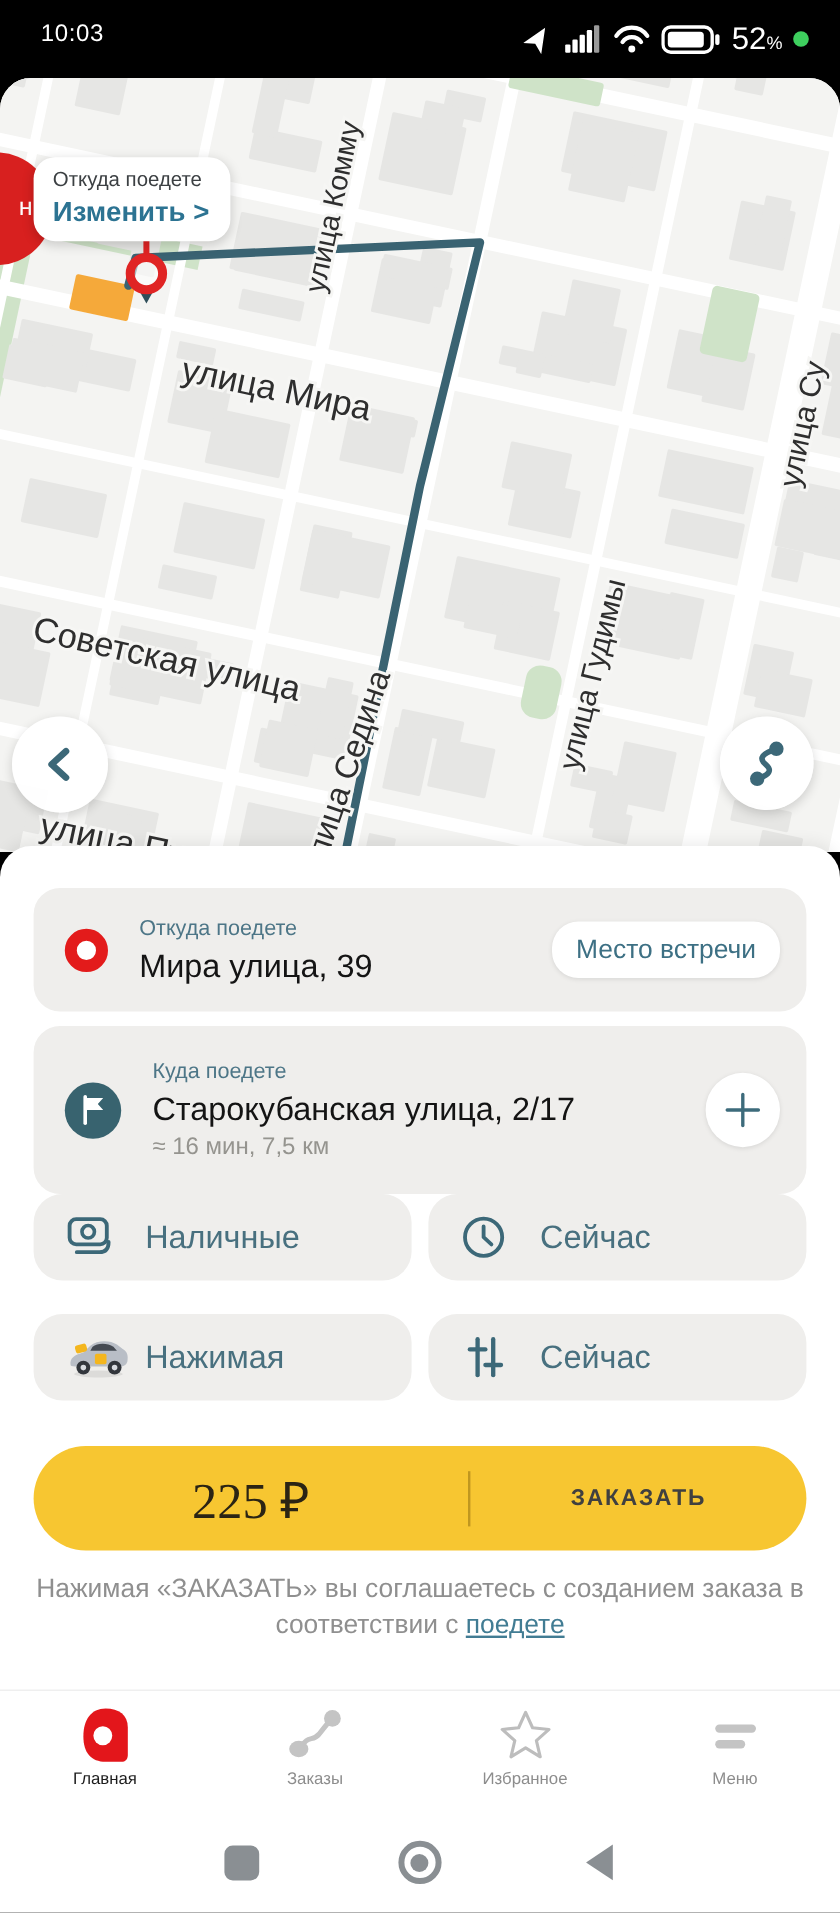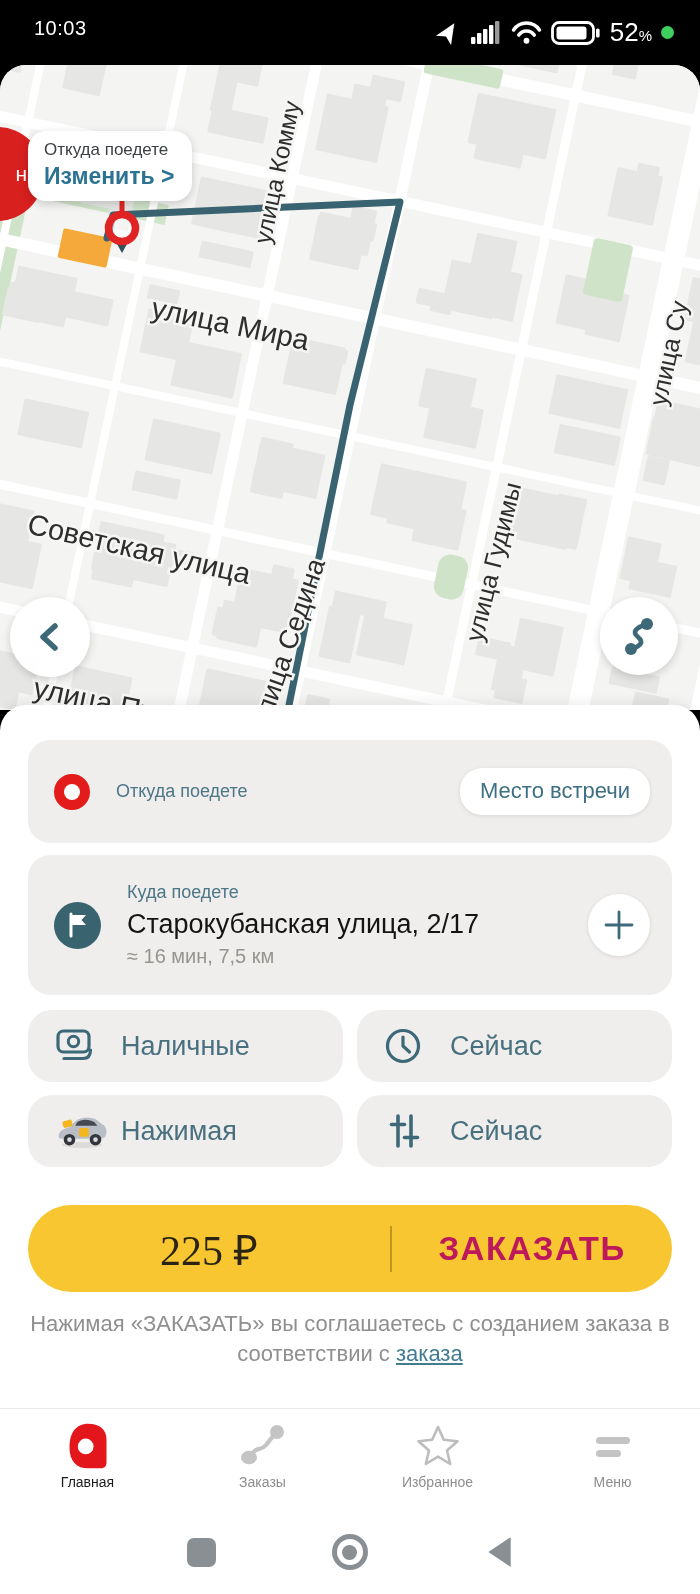--- a/index.html
+++ b/index.html
@@ -48,30 +48,30 @@
   .card-texts{ margin-left:26px; }
   .card-label{ font-size:18px; color:#4d7687; }
   .card-address{ font-size:27px; color:#141414; margin-top:6px; }
   .card-eta{ font-size:20px; color:#95948f; margin-top:5px; }
   .meeting-btn{ margin-left:auto; background:#fff; border-radius:22px; padding:9px 20px; text-align:center;
     font-size:22px; line-height:1.3; color:#3d7084; box-shadow:0 1px 4px rgba(0,0,0,.10); }
   .plus-btn{ margin-left:auto; width:62px; height:62px; border-radius:50%; background:#fff; flex:0 0 auto;
     box-shadow:0 1px 4px rgba(0,0,0,.10); display:flex; align-items:center; justify-content:center; }
 
   .opt-row{ position:absolute; left:28px; width:644px; height:72px; display:flex; gap:14px; }
-  .opt-row.r1{ top:305px; } .opt-row.r2{ top:390px; }
+  .opt-row.r1{ top:290px; } .opt-row.r2{ top:390px; }
   .pill{ flex:1; background:#efeeec; border-radius:24px; display:flex; align-items:center; padding-left:27px; }
   .pill .icon-box{ width:54px; display:flex; align-items:center; justify-content:flex-start; }
   .pill .pill-label{ font-size:27px; color:#48707f; margin-left:12px; }
 
   .order-btn{ position:absolute; left:28px; top:500px; width:644px; height:87px; background:#f7c631;
     border-radius:44px; display:flex; align-items:center; }
   .order-price{ width:362px; text-align:center; font-size:42px; color:#2b2414;font-family:Liberation Serif, serif; }
   .order-sep{ width:2px; height:46px; background:rgba(90,64,0,.35); }
-  .order-label{ flex:1; text-align:center; font-size:33px; font-weight:700; letter-spacing:1.5px; color:#be185d; }
+  .order-label{ flex:1; text-align:center; font-size:19px; font-weight:700; letter-spacing:1.5px; color:#404040; }
 
   .disclaimer{ position:absolute; left:30px; top:604px; width:640px; text-align:center;
     font-size:22px; line-height:1.35; color:#8f8f8f; }
   .disclaimer .offer-link{ color:#417c93; text-decoration:underline; }
 
   
   .tabbar{ position:absolute; left:0; top:1408px; width:700px; height:102px; background:#fff;
     border-top:1px solid #ebebeb; display:flex; }
   .tab{ flex:1; display:flex; flex-direction:column; align-items:center; justify-content:flex-start; padding-top:12px; }
   .tab .tab-icon{ height:50px; display:flex; align-items:center; justify-content:center; }
@@ -371,20 +371,21 @@
       </svg>
     </div>
   </div>
 
   <div class="sheet">
 
     <div class="card from-card">
       <div class="ring-icon"></div>
       <div class="card-texts">
         <div class="card-label">Откуда поедете</div>
+        <div class="card-address">Мира улица, 39</div>
       </div>
       <div class="meeting-btn">Место встречи</div>
     </div>
 
     <div class="card to-card">
       <div class="flag-icon">
         <svg width="22" height="26" viewBox="0 0 22 26">
           <line x1="4" y1="2" x2="4" y2="24" stroke="#fff" stroke-width="3" stroke-linecap="round"></line>
           <path d="M4 3 H19 L14.5 8 L19 13 H4 Z" fill="#fff"></path>
         </svg>
@@ -458,21 +459,21 @@
 
     <div class="order-btn">
       <div class="order-price">225 ₽</div>
       <div class="order-sep"></div>
       <div class="order-label">ЗАКАЗАТЬ</div>
     </div>
 
     <div class="disclaimer">
       <span>Нажимая «ЗАКАЗАТЬ» вы соглашаетесь с созданием заказа в</span><br>
       <span>соответствии с</span>
-      <span class="offer-link">заказа</span>
+      <span class="offer-link">поедете</span>
     </div>
   </div>
 
   <div class="tabbar">
     <div class="tab active">
       <div class="tab-icon">
         <svg width="46" height="50" viewBox="0 0 46 54">
           <path d="M23 3 C10 3 3 13 3 28 C3 43 10 51 23 51 L37 51 C41 51 43 48.5 43 44.5 L43 20 C43 9 35 3 23 3 Z" fill="#e3161b"></path>
           <circle cx="20.5" cy="27.5" r="8.5" fill="#fff"></circle>
         </svg>

